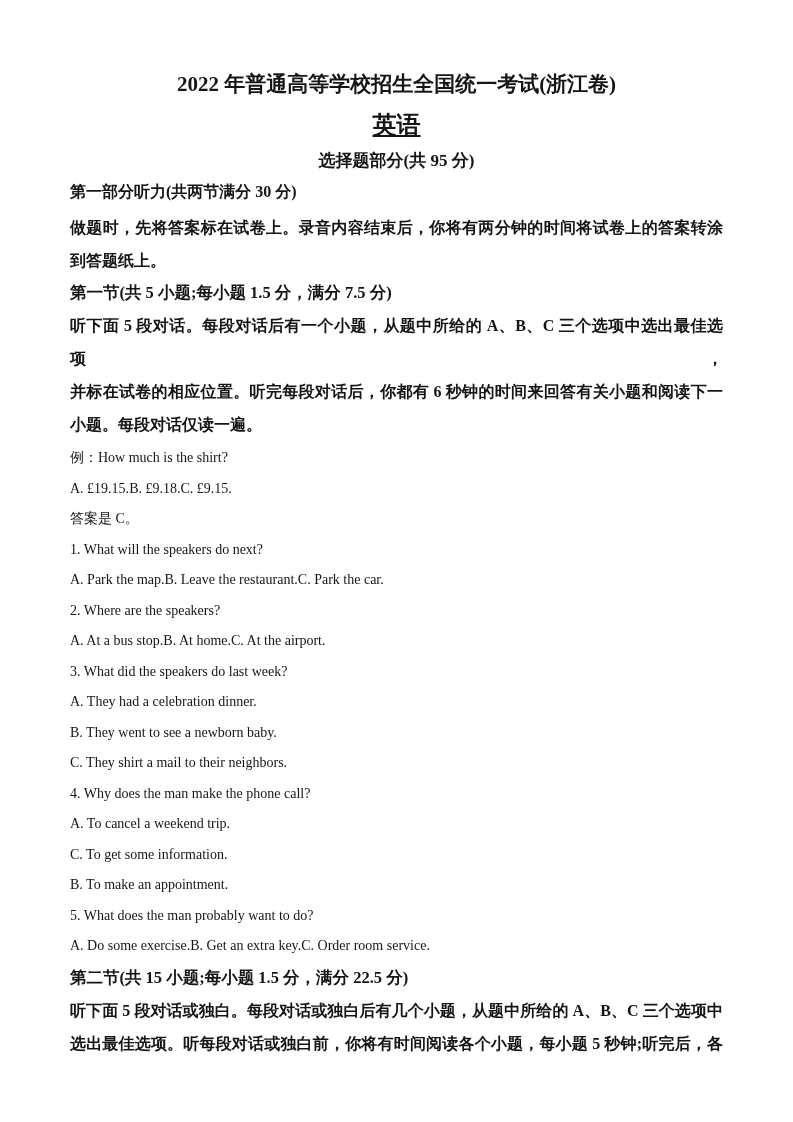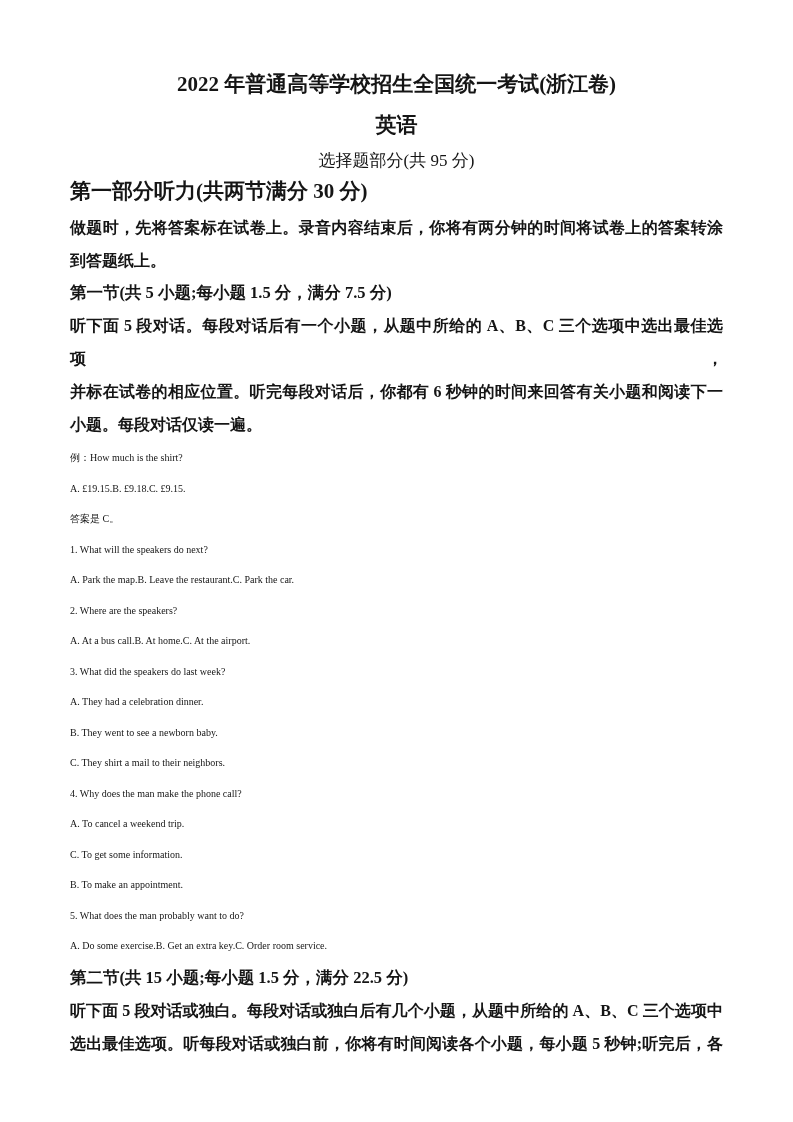--- a/index.html
+++ b/index.html
@@ -18,54 +18,55 @@
   .title {
     margin: 0 0 13px 0;
     text-align: center;
     font-size: 21px;
     line-height: 28px;
     font-weight: bold;
   }
   .subject {
     margin: 0 0 9px 0;
     text-align: center;
-    font-size: 21px;
+    font-size: 24px;
     line-height: 28px;
     font-weight: bold;
+    text-decoration: underline;
   }
   .part-header {
     margin: 0 0 5px 0;
     text-align: center;
     font-size: 17px;
     line-height: 25px;
-    font-weight: normal;
+    font-weight: bold;
   }
   .zh {
     margin: 0;
     font-size: 16px;
     line-height: 33px;
     font-weight: bold;
   }
   .zh.hdr {
     font-size: 16.5px;
     line-height: 32px;
   }
   .zh.hdr-big {
-    font-size: 21px;
+    font-size: 16px;
     line-height: 27px;
     margin-bottom: 6px;
   }
   .zh.fill {
     text-align: justify;
     text-align-last: justify;
   }
   .en-block { margin-top: 2px; }
   .en {
     margin: 0;
-    font-size: 10px;
+    font-size: 14px;
     line-height: 30.5px;
     font-weight: normal;
   }
   .opt-row {
     display: flex;
   }
   .opt { white-space: nowrap; }
 </style>
 </head>
 <body>
@@ -99,21 +100,21 @@
 
     <p class="en">1. What will the speakers do next?</p>
     <div class="en opt-row">
       <span class="opt">A. Park the map.</span>
       <span class="opt">B. Leave the restaurant.</span>
       <span class="opt">C. Park the car.</span>
     </div>
 
     <p class="en">2. Where are the speakers?</p>
     <div class="en opt-row">
-      <span class="opt">A. At a bus call.</span>
+      <span class="opt">A. At a bus stop.</span>
       <span class="opt">B. At home.</span>
       <span class="opt">C. At the airport.</span>
     </div>
 
     <p class="en">3. What did the speakers do last week?</p>
     <p class="en">A. They had a celebration dinner.</p>
     <p class="en">B. They went to see a newborn baby.</p>
     <p class="en">C. They shirt a mail to their neighbors.</p>
 
     <p class="en">4. Why does the man make the phone call?</p>

